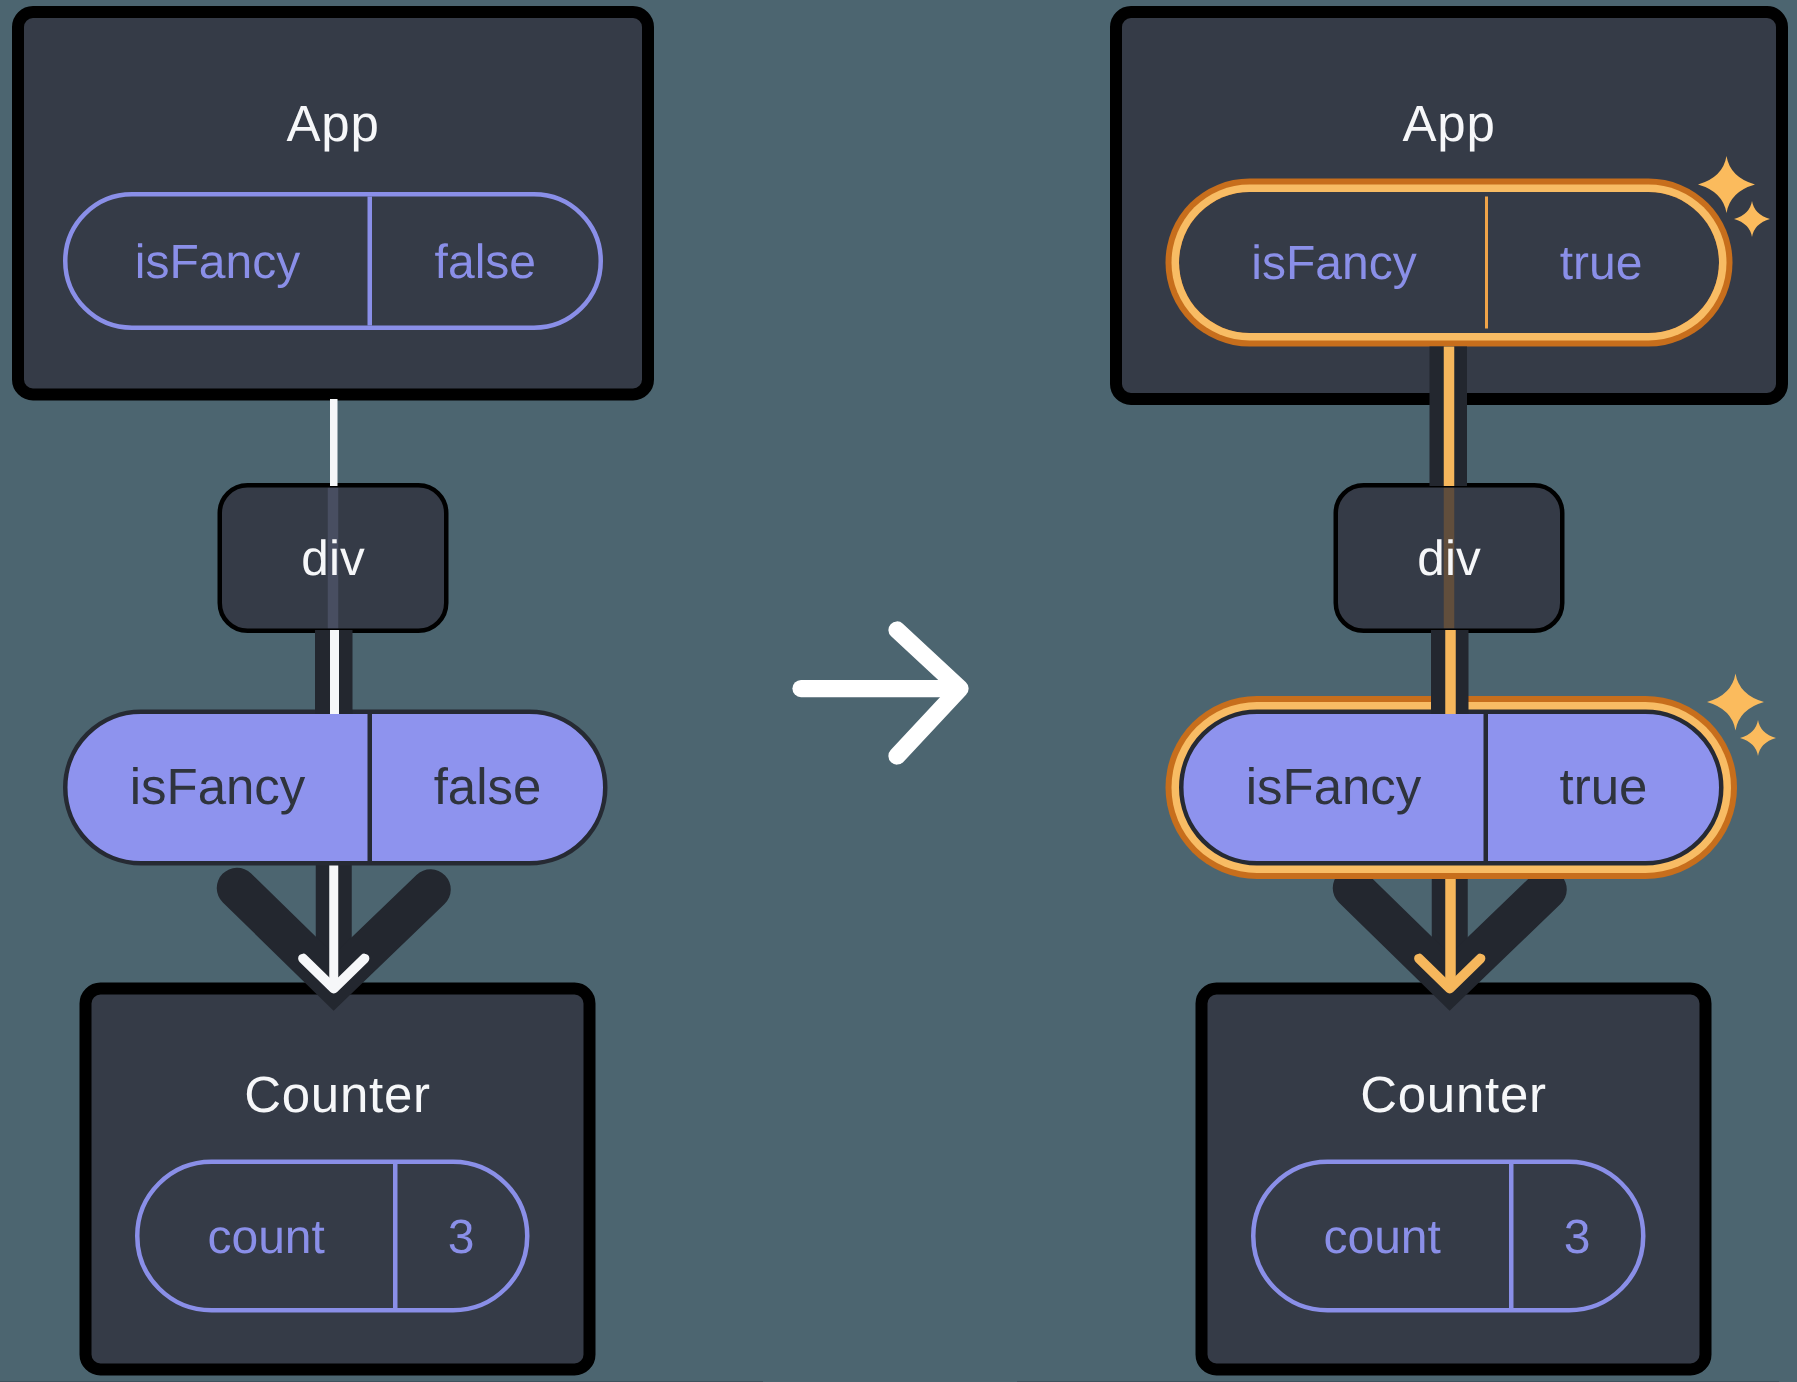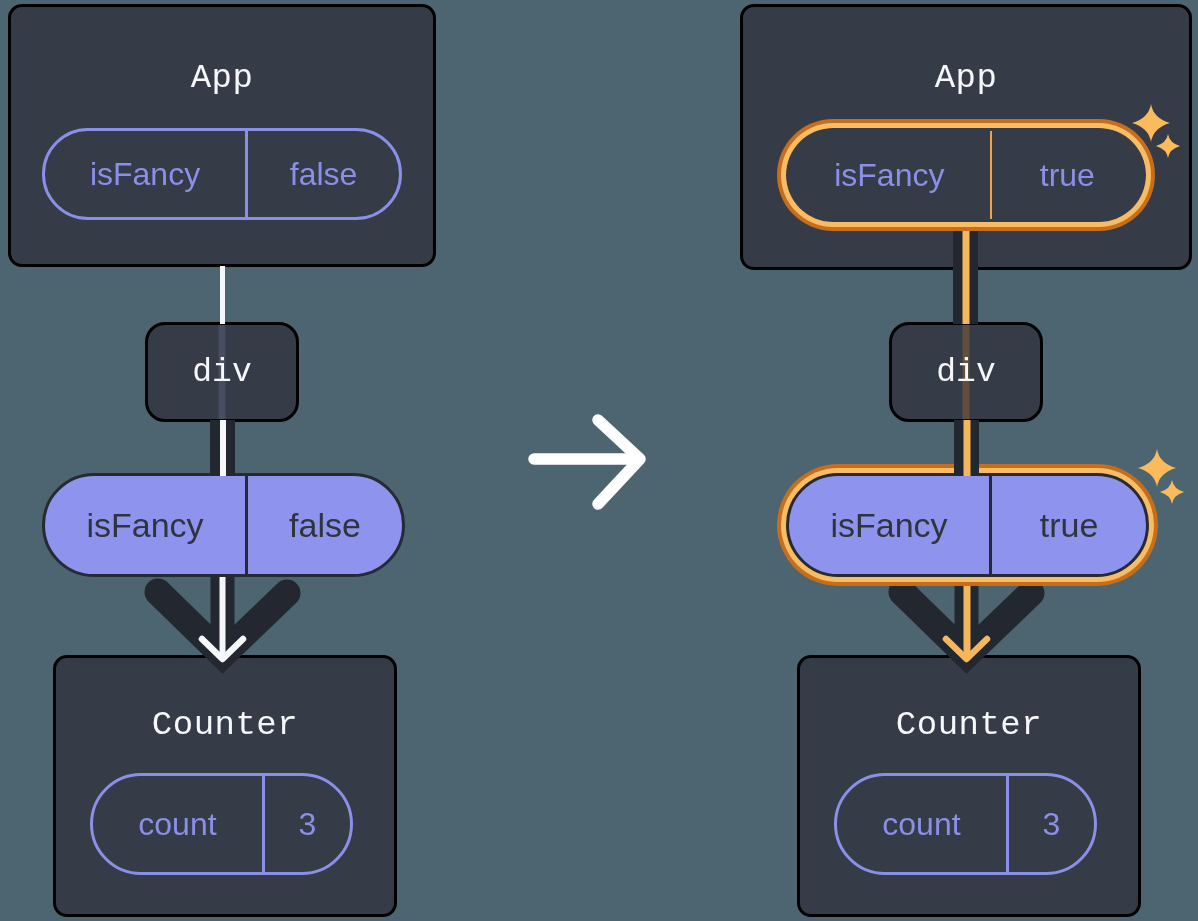--- a/index.html
+++ b/index.html
@@ -9,25 +9,24 @@
   }
   #stage{
     position:relative;
     width:1198px;height:921px;
     background:#4C6570;
     overflow:hidden;
   }
   .card{
     position:absolute;
     background:#353B47;
-    border:3px solid #000000;
+    border:8px solid #000000;
     border-radius:16px;
     box-sizing:border-box;
     z-index:2;
-    font-family:Liberation Mono, monospace;
   }
   .card-title{
     position:absolute;
     left:0;right:0;
     text-align:center;
     color:#F6F7F9;
     font-size:34px;
     font-weight:500;
     letter-spacing:.5px;
   }

